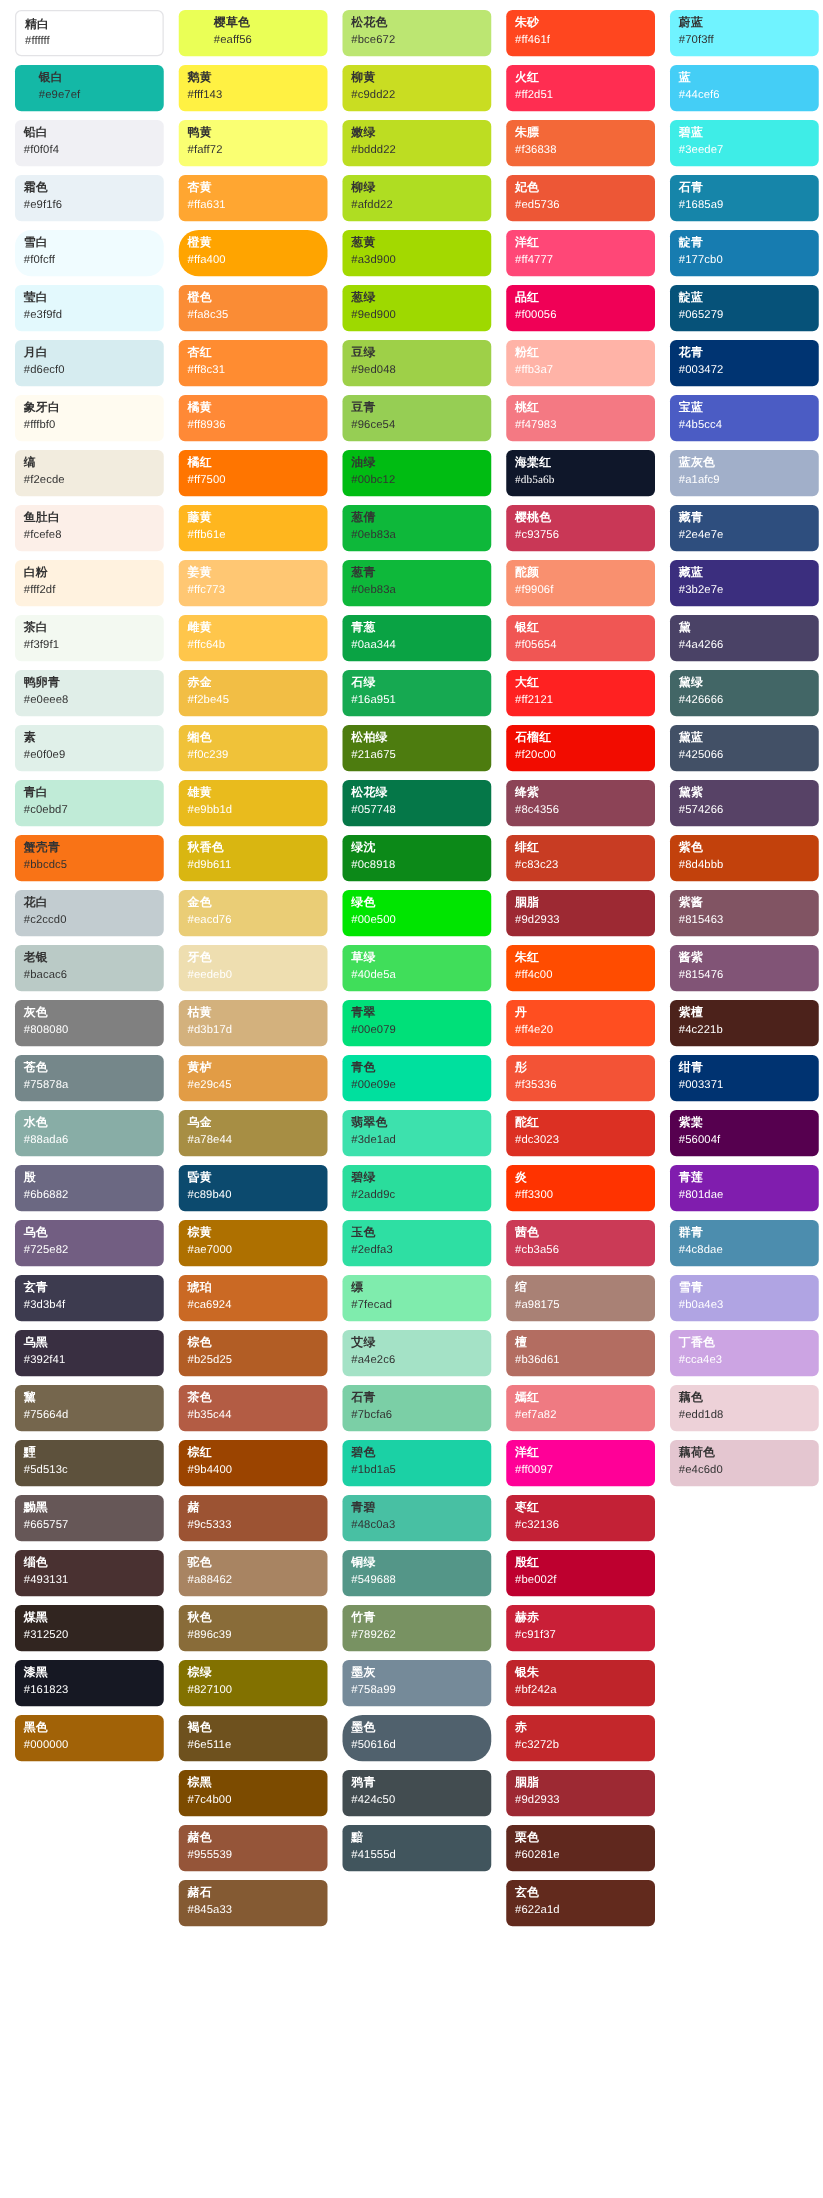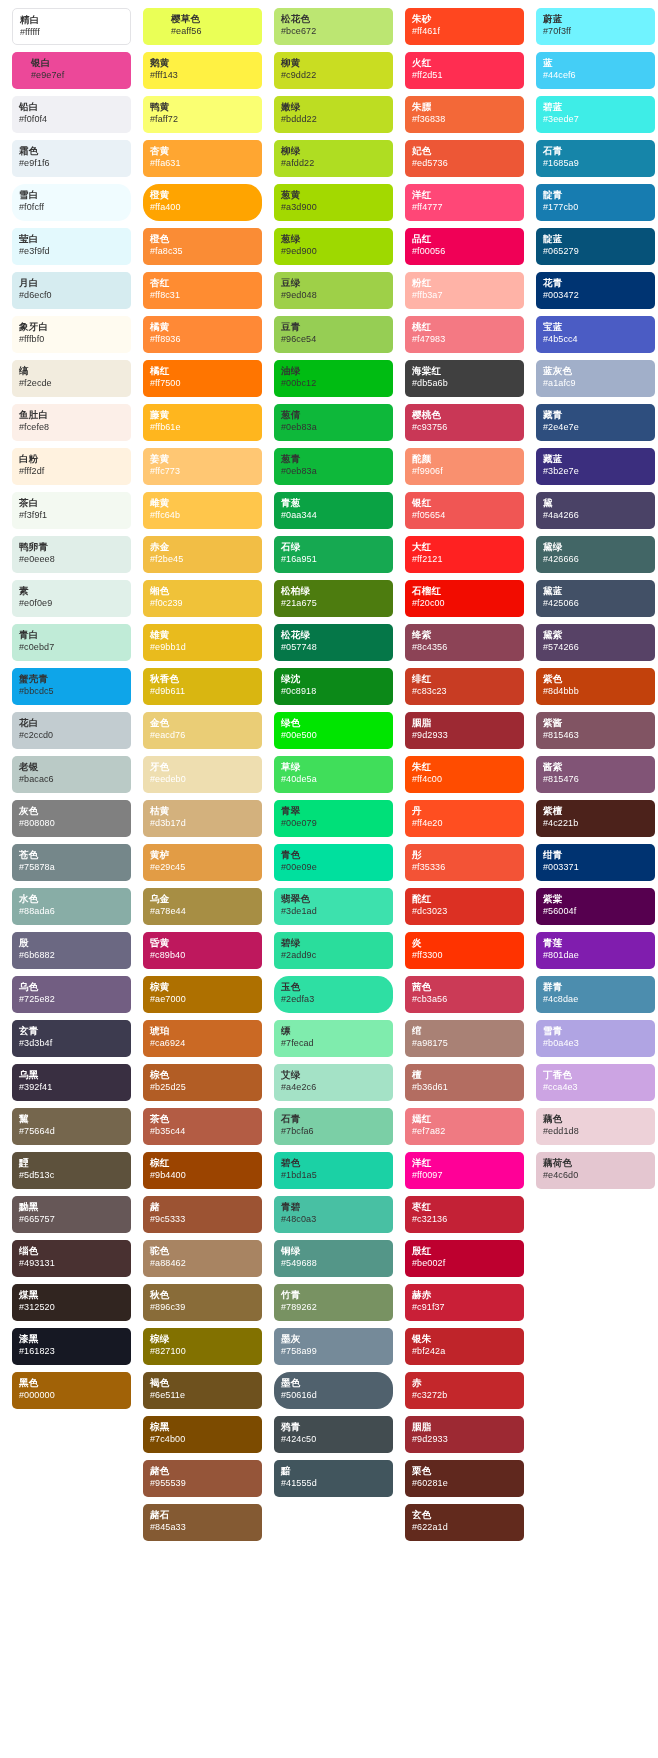--- a/index.html
+++ b/index.html
@@ -55,21 +55,21 @@
 </style>
 </head>
 <body>
 
 <div id="palette">
     <div class="col">
       <div class="swatch dark outline" style="background: rgb(255, 255, 255);">
         <span class="nm">精白</span>
         <span class="hx">#ffffff</span>
       </div>
-      <div class="swatch dark" style="background: #ec4899; padding-left: 19px;">
+      <div class="swatch dark" style="background: #14b8a6; padding-left: 19px;">
         <span class="nm">银白</span>
         <span class="hx">#e9e7ef</span>
       </div>
       <div class="swatch dark" style="background: rgb(240, 240, 244);">
         <span class="nm">铅白</span>
         <span class="hx">#f0f0f4</span>
       </div>
       <div class="swatch dark" style="background: rgb(233, 241, 246);">
         <span class="nm">霜色</span>
         <span class="hx">#e9f1f6</span>
@@ -111,21 +111,21 @@
         <span class="hx">#e0eee8</span>
       </div>
       <div class="swatch dark" style="background: rgb(224, 240, 233);">
         <span class="nm">素</span>
         <span class="hx">#e0f0e9</span>
       </div>
       <div class="swatch dark" style="background: rgb(192, 235, 215);">
         <span class="nm">青白</span>
         <span class="hx">#c0ebd7</span>
       </div>
-      <div class="swatch dark" style="background: #0ea5e9;">
+      <div class="swatch dark" style="background: #f97316;">
         <span class="nm">蟹壳青</span>
         <span class="hx">#bbcdc5</span>
       </div>
       <div class="swatch dark" style="background: rgb(194, 204, 208);">
         <span class="nm">花白</span>
         <span class="hx">#c2ccd0</span>
       </div>
       <div class="swatch dark" style="background: rgb(186, 202, 198);">
         <span class="nm">老银</span>
         <span class="hx">#bacac6</span>
@@ -265,21 +265,21 @@
         <span class="hx">#d3b17d</span>
       </div>
       <div class="swatch light" style="background: rgb(226, 156, 69);">
         <span class="nm">黄栌</span>
         <span class="hx">#e29c45</span>
       </div>
       <div class="swatch light" style="background: rgb(167, 142, 68);">
         <span class="nm">乌金</span>
         <span class="hx">#a78e44</span>
       </div>
-      <div class="swatch light" style="background: #be185d;">
+      <div class="swatch light" style="background: #0c4a6e;">
         <span class="nm">昏黄</span>
         <span class="hx">#c89b40</span>
       </div>
       <div class="swatch light" style="background: rgb(174, 112, 0);">
         <span class="nm">棕黄</span>
         <span class="hx">#ae7000</span>
       </div>
       <div class="swatch light" style="background: rgb(202, 105, 36);">
         <span class="nm">琥珀</span>
         <span class="hx">#ca6924</span>
@@ -411,21 +411,21 @@
         <span class="hx">#00e09e</span>
       </div>
       <div class="swatch dark" style="background: rgb(61, 225, 173);">
         <span class="nm">翡翠色</span>
         <span class="hx">#3de1ad</span>
       </div>
       <div class="swatch dark" style="background: rgb(42, 221, 156);">
         <span class="nm">碧绿</span>
         <span class="hx">#2add9c</span>
       </div>
-      <div class="swatch dark" style="background: rgb(46, 223, 163); border-radius: 15px;">
+      <div class="swatch dark" style="background: rgb(46, 223, 163);">
         <span class="nm">玉色</span>
         <span class="hx">#2edfa3</span>
       </div>
       <div class="swatch dark" style="background: rgb(127, 236, 173);">
         <span class="nm">缥</span>
         <span class="hx">#7fecad</span>
       </div>
       <div class="swatch dark" style="background: rgb(164, 226, 198);">
         <span class="nm">艾绿</span>
         <span class="hx">#a4e2c6</span>
@@ -493,21 +493,21 @@
         <span class="hx">#f00056</span>
       </div>
       <div class="swatch light" style="background: rgb(255, 179, 167);">
         <span class="nm">粉红</span>
         <span class="hx">#ffb3a7</span>
       </div>
       <div class="swatch light" style="background: rgb(244, 121, 131);">
         <span class="nm">桃红</span>
         <span class="hx">#f47983</span>
       </div>
-      <div class="swatch light" style="background: #404040;">
+      <div class="swatch light" style="background: #0f172a; font-family: Liberation Serif, serif;">
         <span class="nm">海棠红</span>
         <span class="hx">#db5a6b</span>
       </div>
       <div class="swatch light" style="background: rgb(201, 55, 86);">
         <span class="nm">樱桃色</span>
         <span class="hx">#c93756</span>
       </div>
       <div class="swatch light" style="background: rgb(249, 144, 111);">
         <span class="nm">酡颜</span>
         <span class="hx">#f9906f</span>

